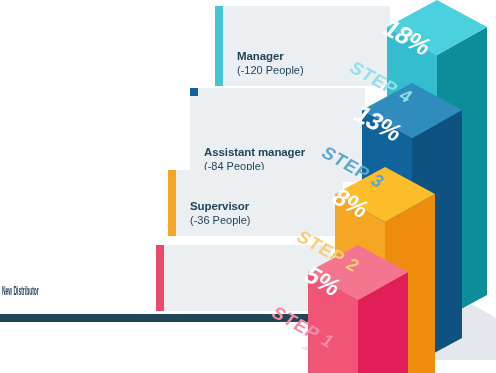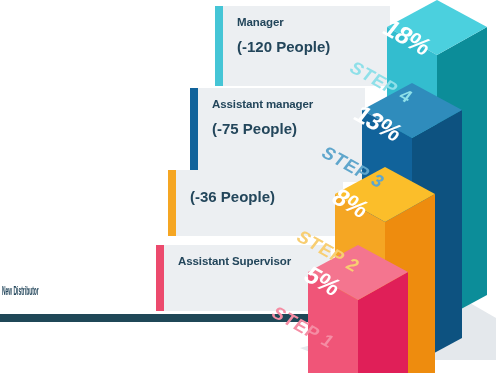--- a/index.html
+++ b/index.html
@@ -33,45 +33,45 @@
     flex-direction: row;
     align-items: stretch;
     box-sizing: border-box;
   }
   .label-accent {
     width: 8px;
     flex: 0 0 8px;
   }
   .label-body {
     flex: 1 1 auto;
-    padding: 9px 10px 16px 14px;
+    padding: 9px 10px 8px 14px;
     display: flex;
     flex-direction: column;
-    justify-content: flex-start;
+    justify-content: flex-end;
   }
   .label-title {
     font-size: 11.5px;
     font-weight: bold;
     color: #23465B;
     line-height: 1.25;
     white-space: nowrap;
     letter-spacing: -0.1px;
   }
   .label-sub {
-    font-size: 15px;
-    font-weight: bold;
+    font-size: 11px;
+    font-weight: normal;
     color: #23465B;
     line-height: 1.25;
-    margin-top: 9px;
+    margin-top: 1px;
     white-space: nowrap;
   }
 
   
   #card-4 { left: 215px; top: 6px;   width: 175px; height: 80px; }
-  #card-3 { left: 190px; top: 88px;  width: 175px; height: 94px; }
+  #card-3 { left: 190px; top: 88px;  width: 175px; height: 94px; flex-direction: column; }
   #card-2 { left: 168px; top: 170px; width: 175px; height: 66px; }
   #card-1 { left: 156px; top: 245px; width: 175px; height: 66px; }
 
   
   #baseline {
     position: absolute;
     left: 0;
     top: 314px;
     width: 404px;
     height: 8px;
@@ -130,35 +130,35 @@
     <div class="label-body">
       <div class="label-title">Manager</div>
       <div class="label-sub">(-120 People)</div>
     </div>
   </div>
 
   <div class="label-card" id="card-3">
     <div class="label-accent" style="background:#11639B"></div>
     <div class="label-body">
       <div class="label-title">Assistant manager</div>
-      <div class="label-sub">(-75 People)</div>
+      <div class="label-sub">(-84 People)</div>
     </div>
   </div>
 
   <div class="label-card" id="card-2">
     <div class="label-accent" style="background:#F5A623"></div>
     <div class="label-body">
+      <div class="label-title">Supervisor</div>
       <div class="label-sub">(-36 People)</div>
     </div>
   </div>
 
   <div class="label-card" id="card-1">
     <div class="label-accent" style="background:#EC4A6D"></div>
     <div class="label-body">
-      <div class="label-title">Assistant Supervisor</div>
     </div>
   </div>
 
   <div id="entry-label">New Distributor</div>
 
   <svg class="layer" viewBox="0 0 496 373">
 
     <g>
       <polygon points="437,55 487,27 487,295 437,322" fill="#0C8D99"></polygon>
       <polygon points="387,27 437,55 487,27 437,0" fill="#4BD0DE"></polygon>

